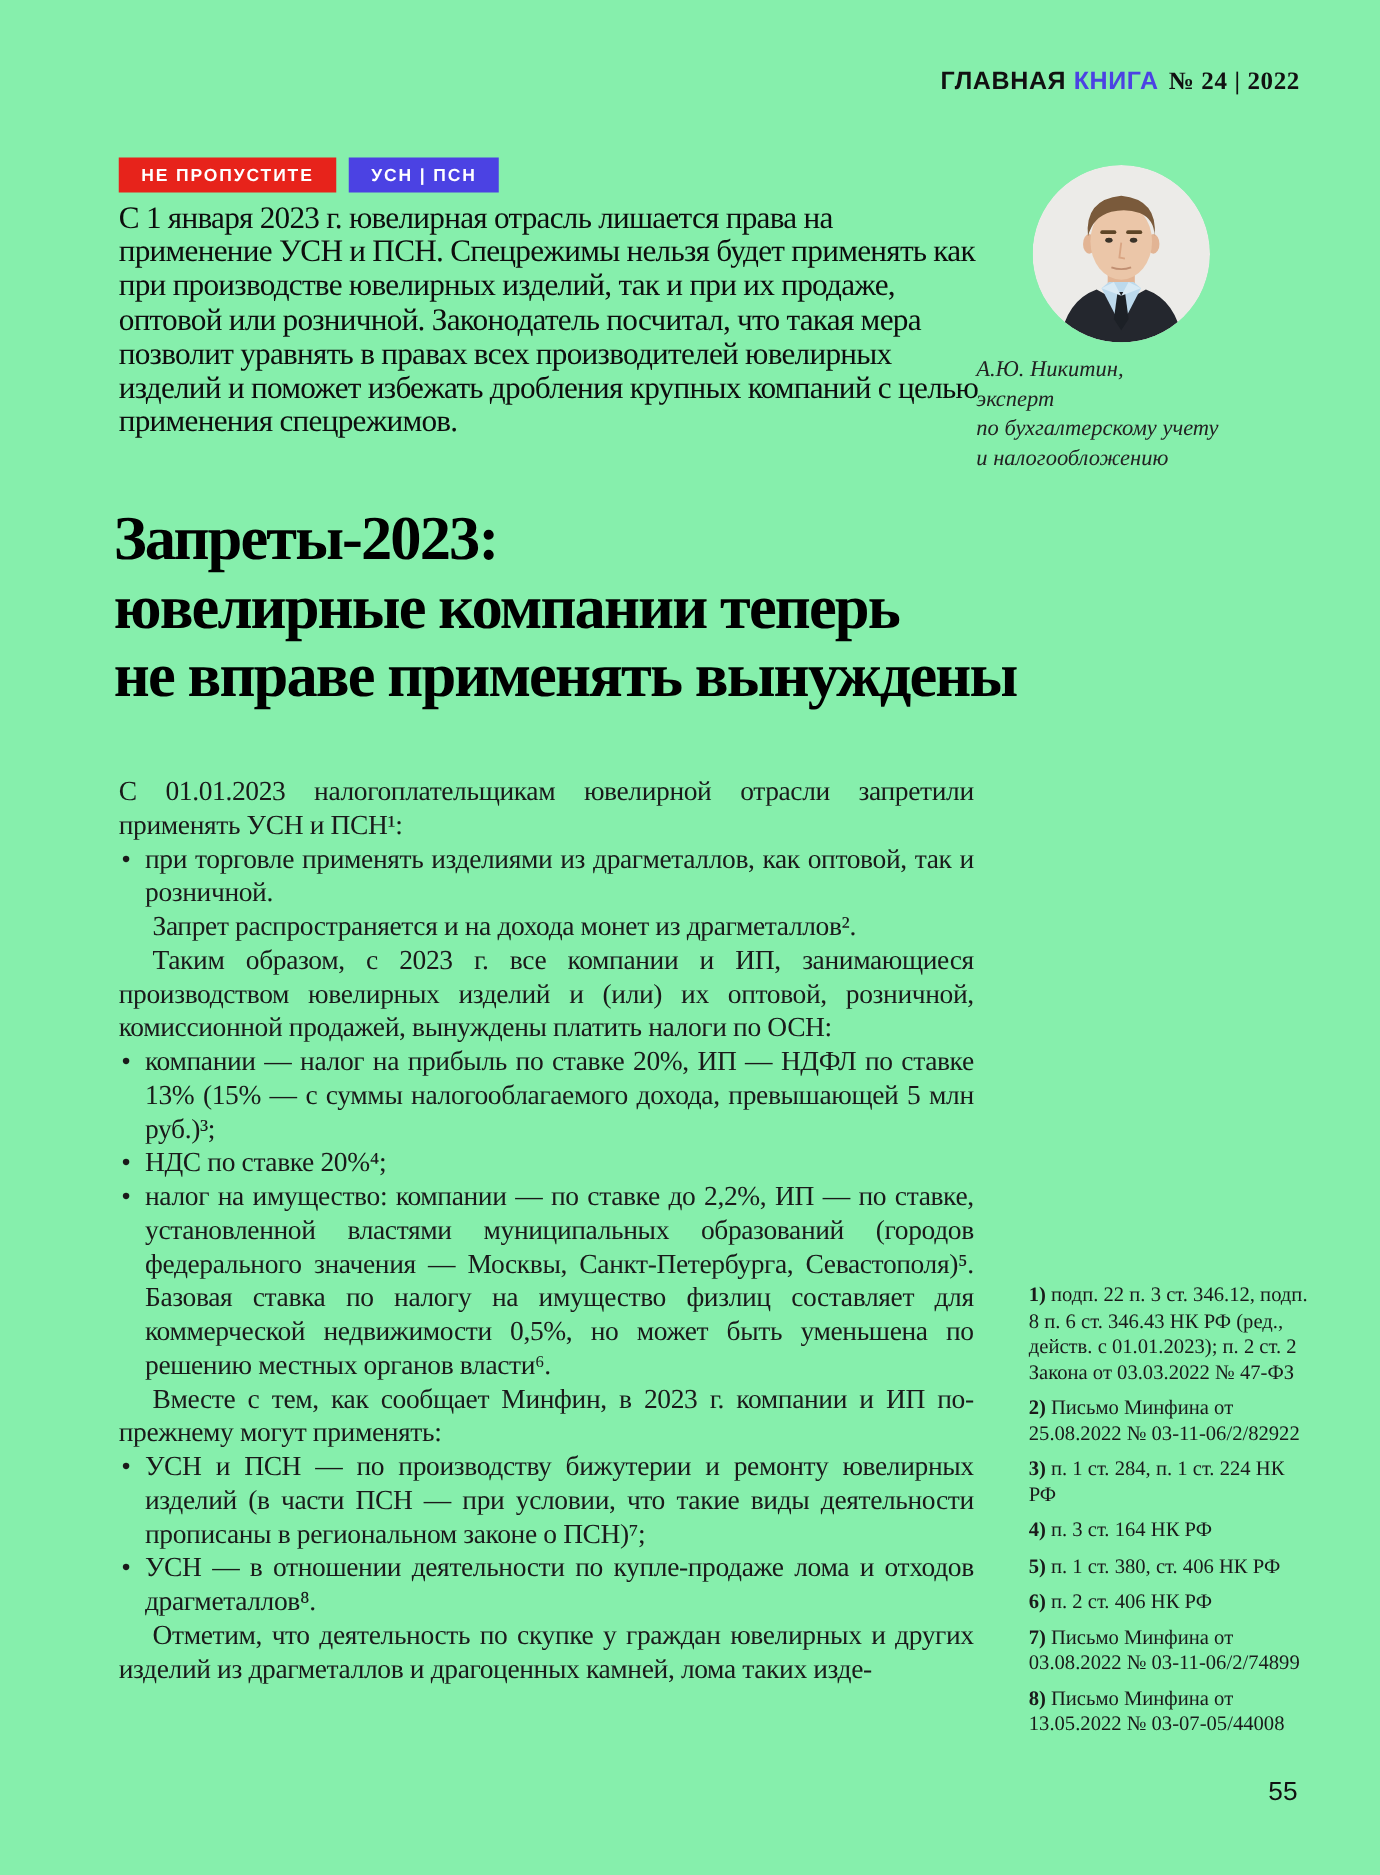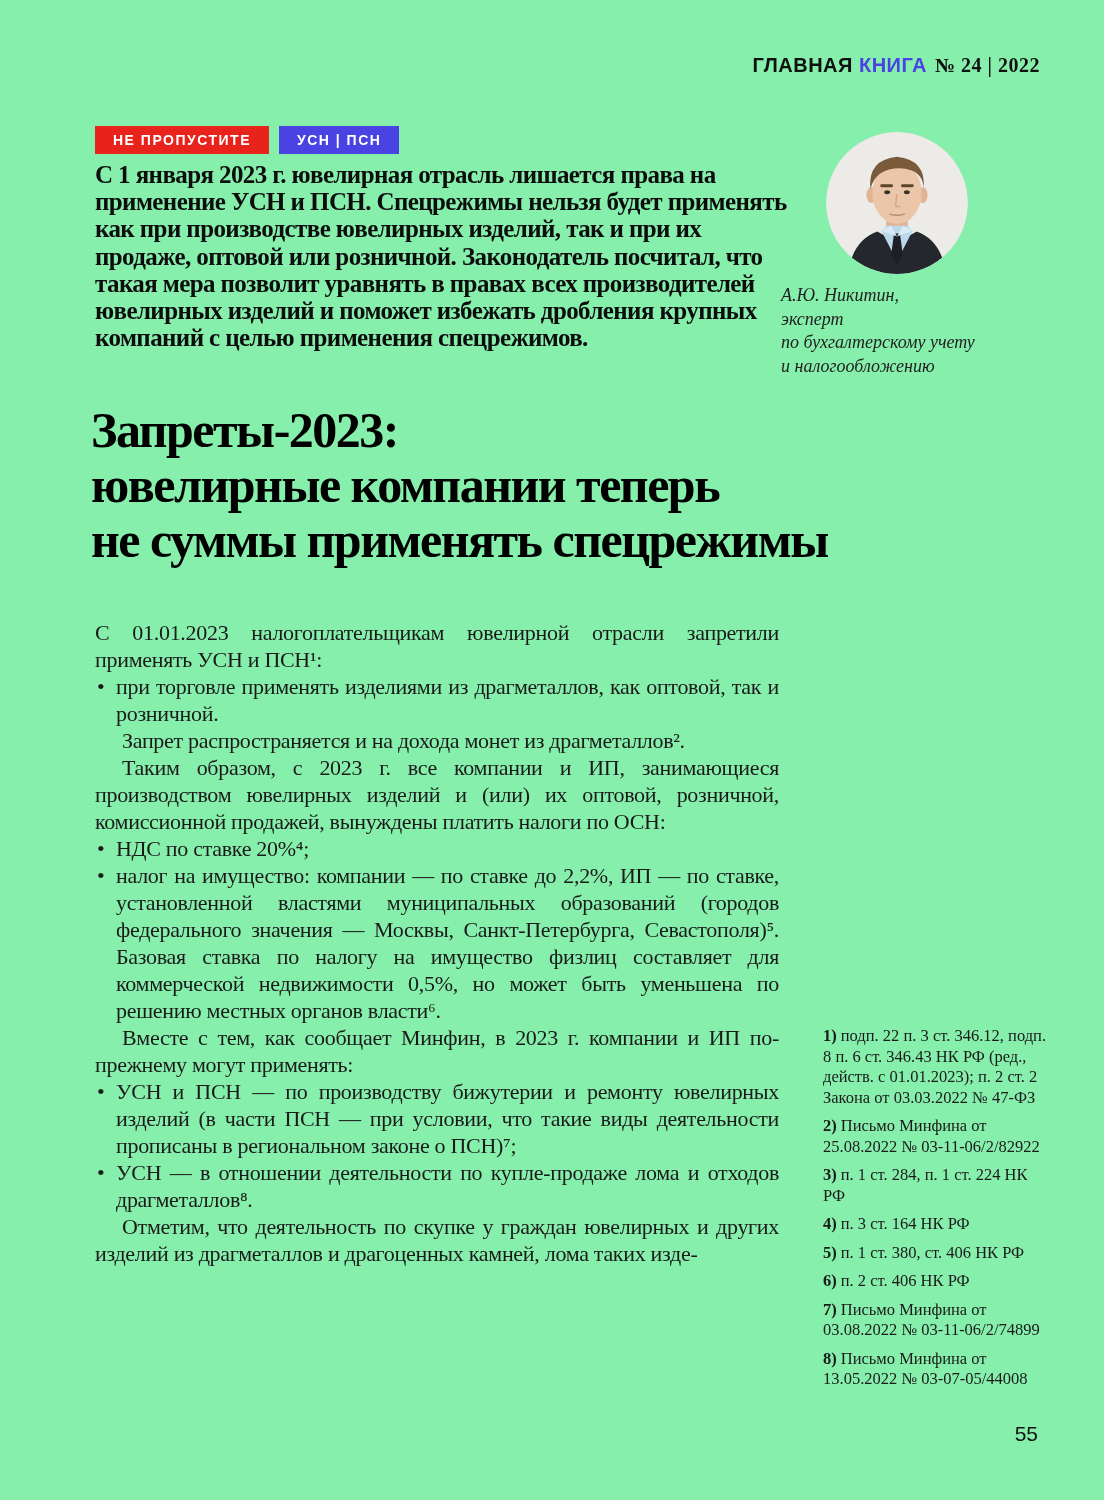--- a/index.html
+++ b/index.html
@@ -34,21 +34,21 @@
     white-space:nowrap;
     text-align:right;
   }
   .badge-red{background:var(--accent-red,#E7231B);}
   .badge-blue{background:var(--accent-blue,#4B42E3);}
 
   
   .lead{
     position:absolute;left:95px;top:161px;width:692px;
     margin:0;
-    font-weight:bold;
+    font-weight:normal;
     font-size:25px;line-height:27.2px;
     letter-spacing:-0.6px;
     color:#0d0d0d;
     text-align:left;
   }
 
   
   .photo{
     position:absolute;left:826px;top:132px;
     width:142px;height:142px;border-radius:50%;overflow:hidden;
@@ -144,27 +144,28 @@
 
   <div class="caption">
     <span class="cap-name">А.Ю. Никитин,</span>
     <span class="cap-role">эксперт
 по бухгалтерскому учету
 и налогообложению</span>
   </div>
 
   <h1 class="headline">Запреты-2023:
 ювелирные компании теперь
-не суммы применять спецрежимы</h1>
+не вправе применять вынуждены</h1>
 
   <div class="article-body">
     <p class="para">С 01.01.2023 налогоплательщикам ювелирной отрасли запретили применять УСН и ПСН¹:</p>
     <p class="bullet">при торговле применять изделиями из драгметаллов, как оптовой, так и розничной.</p>
     <p class="indent">Запрет распространяется и на дохода монет из драгметаллов².</p>
     <p class="indent">Таким образом, с 2023 г. все компании и ИП, занимающиеся производством ювелирных изделий и (или) их оптовой, розничной, комиссионной продажей, вынуждены платить налоги по ОСН:</p>
+    <p class="bullet">компании — налог на прибыль по ставке 20%, ИП — НДФЛ по ставке 13% (15% — с суммы налогооблагаемого дохода, превышающей 5 млн руб.)³;</p>
     <p class="bullet">НДС по ставке 20%⁴;</p>
     <p class="bullet">налог на имущество: компании — по ставке до 2,2%, ИП — по ставке, установленной властями муниципальных образований (городов федерального значения — Москвы, Санкт-Петербурга, Севастополя)⁵. Базовая ставка по налогу на имущество физлиц составляет для коммерческой недвижимости 0,5%, но может быть уменьшена по решению местных органов власти⁶.</p>
     <p class="indent">Вместе с тем, как сообщает Минфин, в 2023 г. компании и ИП по-прежнему могут применять:</p>
     <p class="bullet">УСН и ПСН — по производству бижутерии и ремонту ювелирных изделий (в части ПСН — при условии, что такие виды деятельности прописаны в региональном законе о ПСН)⁷;</p>
     <p class="bullet">УСН — в отношении деятельности по купле-продаже лома и отходов драгметаллов⁸.</p>
     <p class="indent">Отметим, что деятельность по скупке у граждан ювелирных и других изделий из драгметаллов и драгоценных камней, лома таких изде-</p>
   </div>
 
   <aside class="footnotes">
     <div class="footnote"><span class="fn-num">1)</span><span class="fn-text">подп. 22 п. 3 ст. 346.12, подп. 8 п. 6 ст. 346.43 НК РФ (ред., действ. с 01.01.2023); п. 2 ст. 2 Закона от 03.03.2022 № 47-ФЗ</span></div>

